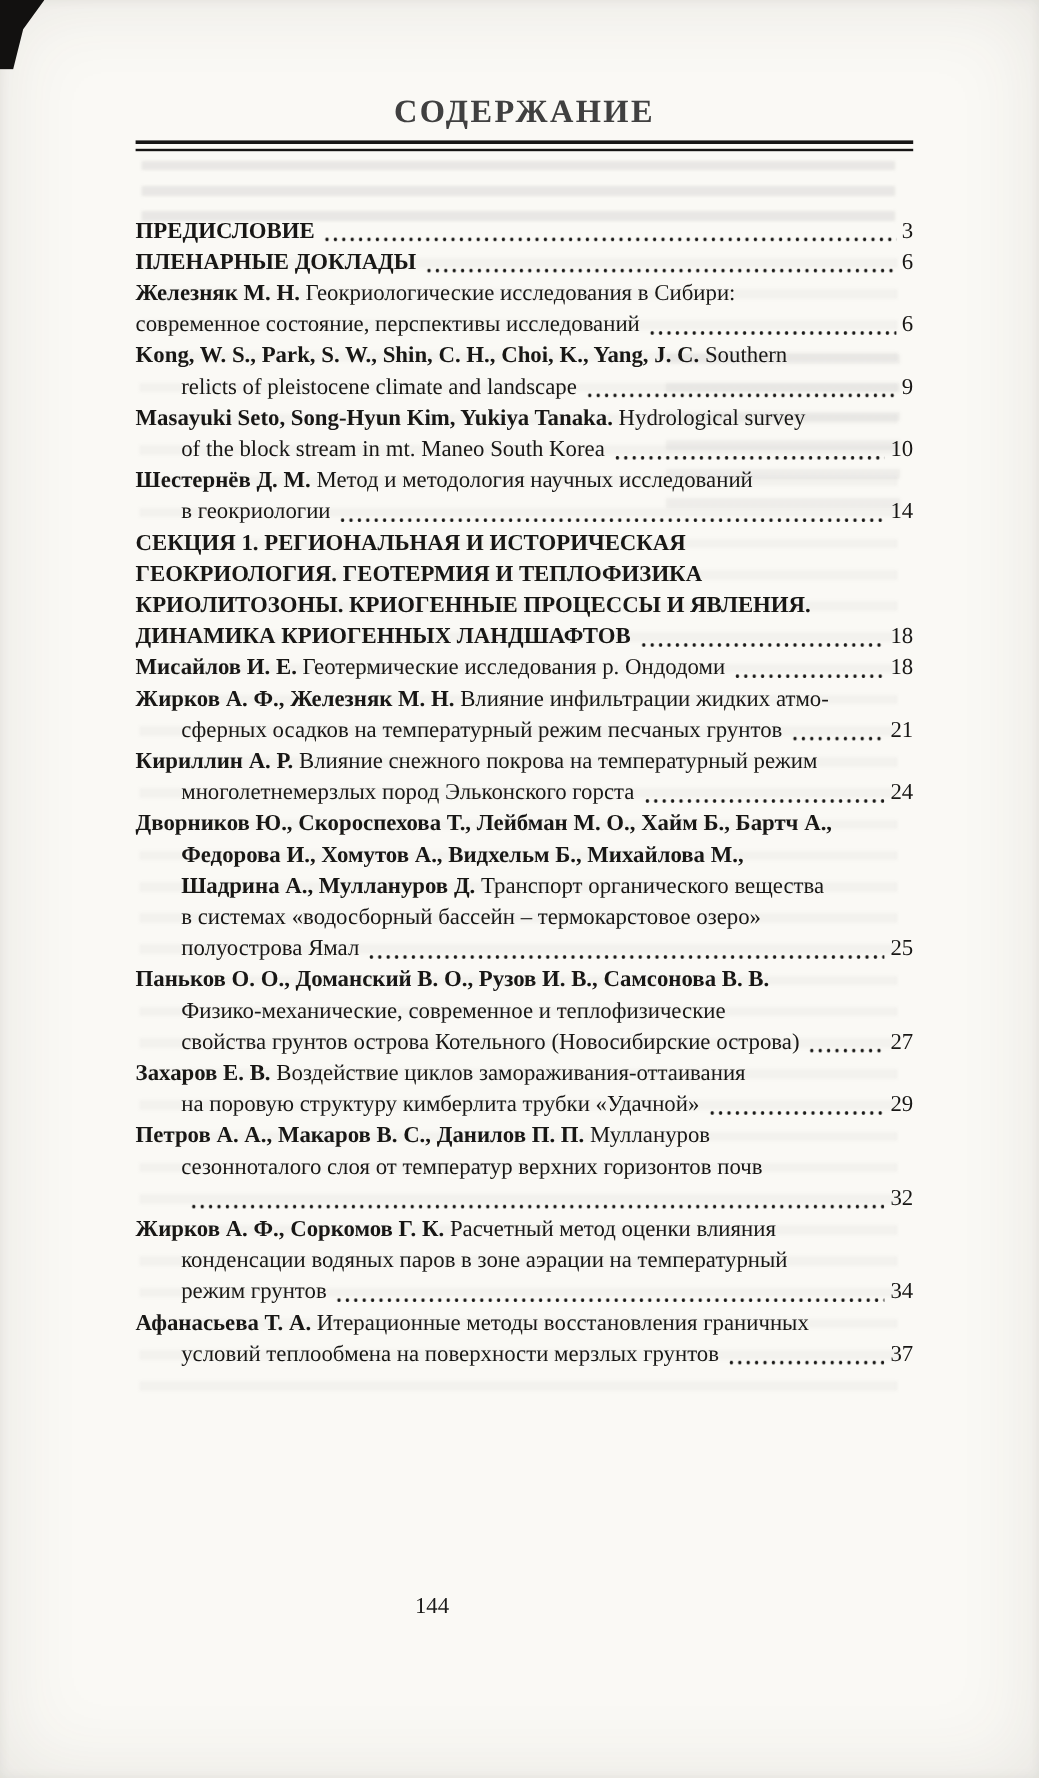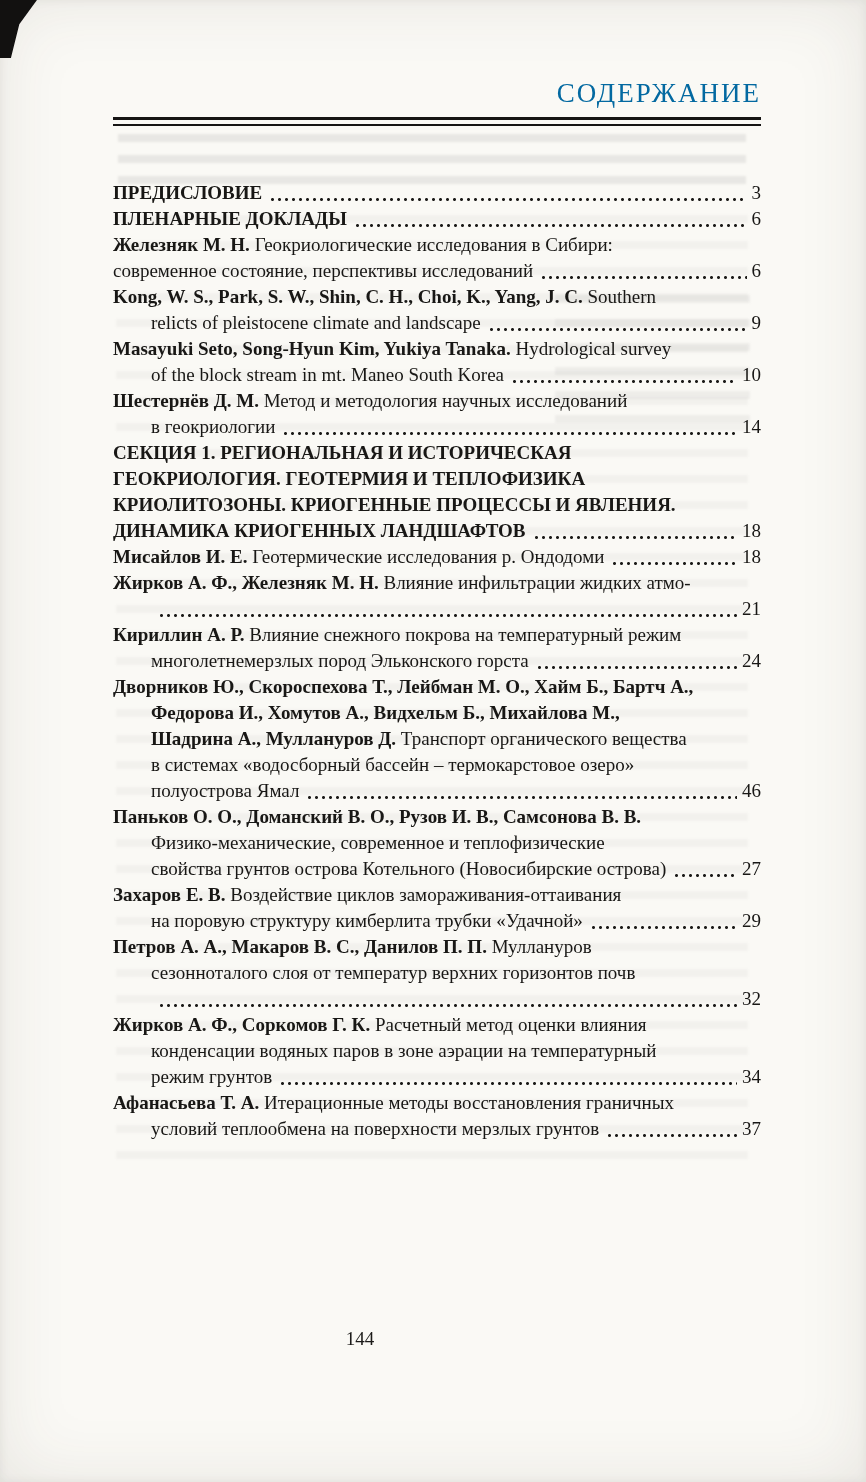--- a/index.html
+++ b/index.html
@@ -37,24 +37,24 @@
     background-image: repeating-linear-gradient(to bottom, rgba(110,108,112,.05) 0 8px, transparent 8px 26px);
   }
   .ghost.g3 {
     left: 555px; top: 295px; width: 195px; height: 140px;
     background-image: repeating-linear-gradient(to bottom, rgba(105,103,108,.08) 0 8px, transparent 8px 24px);
   }
   .content {
     position: absolute; left: 113px; top: 78px; width: 648px; z-index: 2;
   }
   .title {
-    text-align: right;
-    font-size: 27px; line-height: 30px; font-weight: normal;
+    text-align: center;
+    font-size: 27px; line-height: 30px; font-weight: bold;
     letter-spacing: 2px;
-    color: #0369a1;
+    color: #404040;
   }
   .double-rule {
     margin-top: 9px;
     height: 9px;
     border-top: 3px solid #161514;
     border-bottom: 2.5px solid #161514;
   }
   .toc {
     margin-top: 54px;
     font-size: 19px;
@@ -172,20 +172,21 @@
             <span class="txt"><span class="b">Мисайлов И. Е.</span><span> Геотермические исследования р. Ондодоми</span></span>
             <span class="leader"></span>
             <span class="pg">18</span>
           </div>
         </div>
         <div class="entry">
           <div class="line">
             <span class="txt"><span class="b">Жирков А. Ф., Железняк М. Н.</span><span> Влияние инфильтрации жидких атмо-</span></span>
           </div>
           <div class="line ind">
+            <span class="txt"><span>сферных осадков на температурный режим песчаных грунтов</span></span>
             <span class="leader"></span>
             <span class="pg">21</span>
           </div>
         </div>
         <div class="entry">
           <div class="line">
             <span class="txt"><span class="b">Кириллин А. Р.</span><span> Влияние снежного покрова на температурный режим</span></span>
           </div>
           <div class="line ind">
             <span class="txt"><span>многолетнемерзлых пород Эльконского горста</span></span>
@@ -202,21 +203,21 @@
           </div>
           <div class="line ind">
             <span class="txt"><span class="b">Шадрина А., Муллануров Д.</span><span> Транспорт органического вещества</span></span>
           </div>
           <div class="line ind">
             <span class="txt"><span>в системах «водосборный бассейн – термокарстовое озеро»</span></span>
           </div>
           <div class="line ind">
             <span class="txt"><span>полуострова Ямал</span></span>
             <span class="leader"></span>
-            <span class="pg">46</span>
+            <span class="pg">25</span>
           </div>
         </div>
         <div class="entry">
           <div class="line">
             <span class="txt"><span class="b">Паньков О. О., Доманский В. О., Рузов И. В., Самсонова В. В.</span></span>
           </div>
           <div class="line ind">
             <span class="txt"><span>Физико-механические, современное и теплофизические</span></span>
           </div>
           <div class="line ind">

